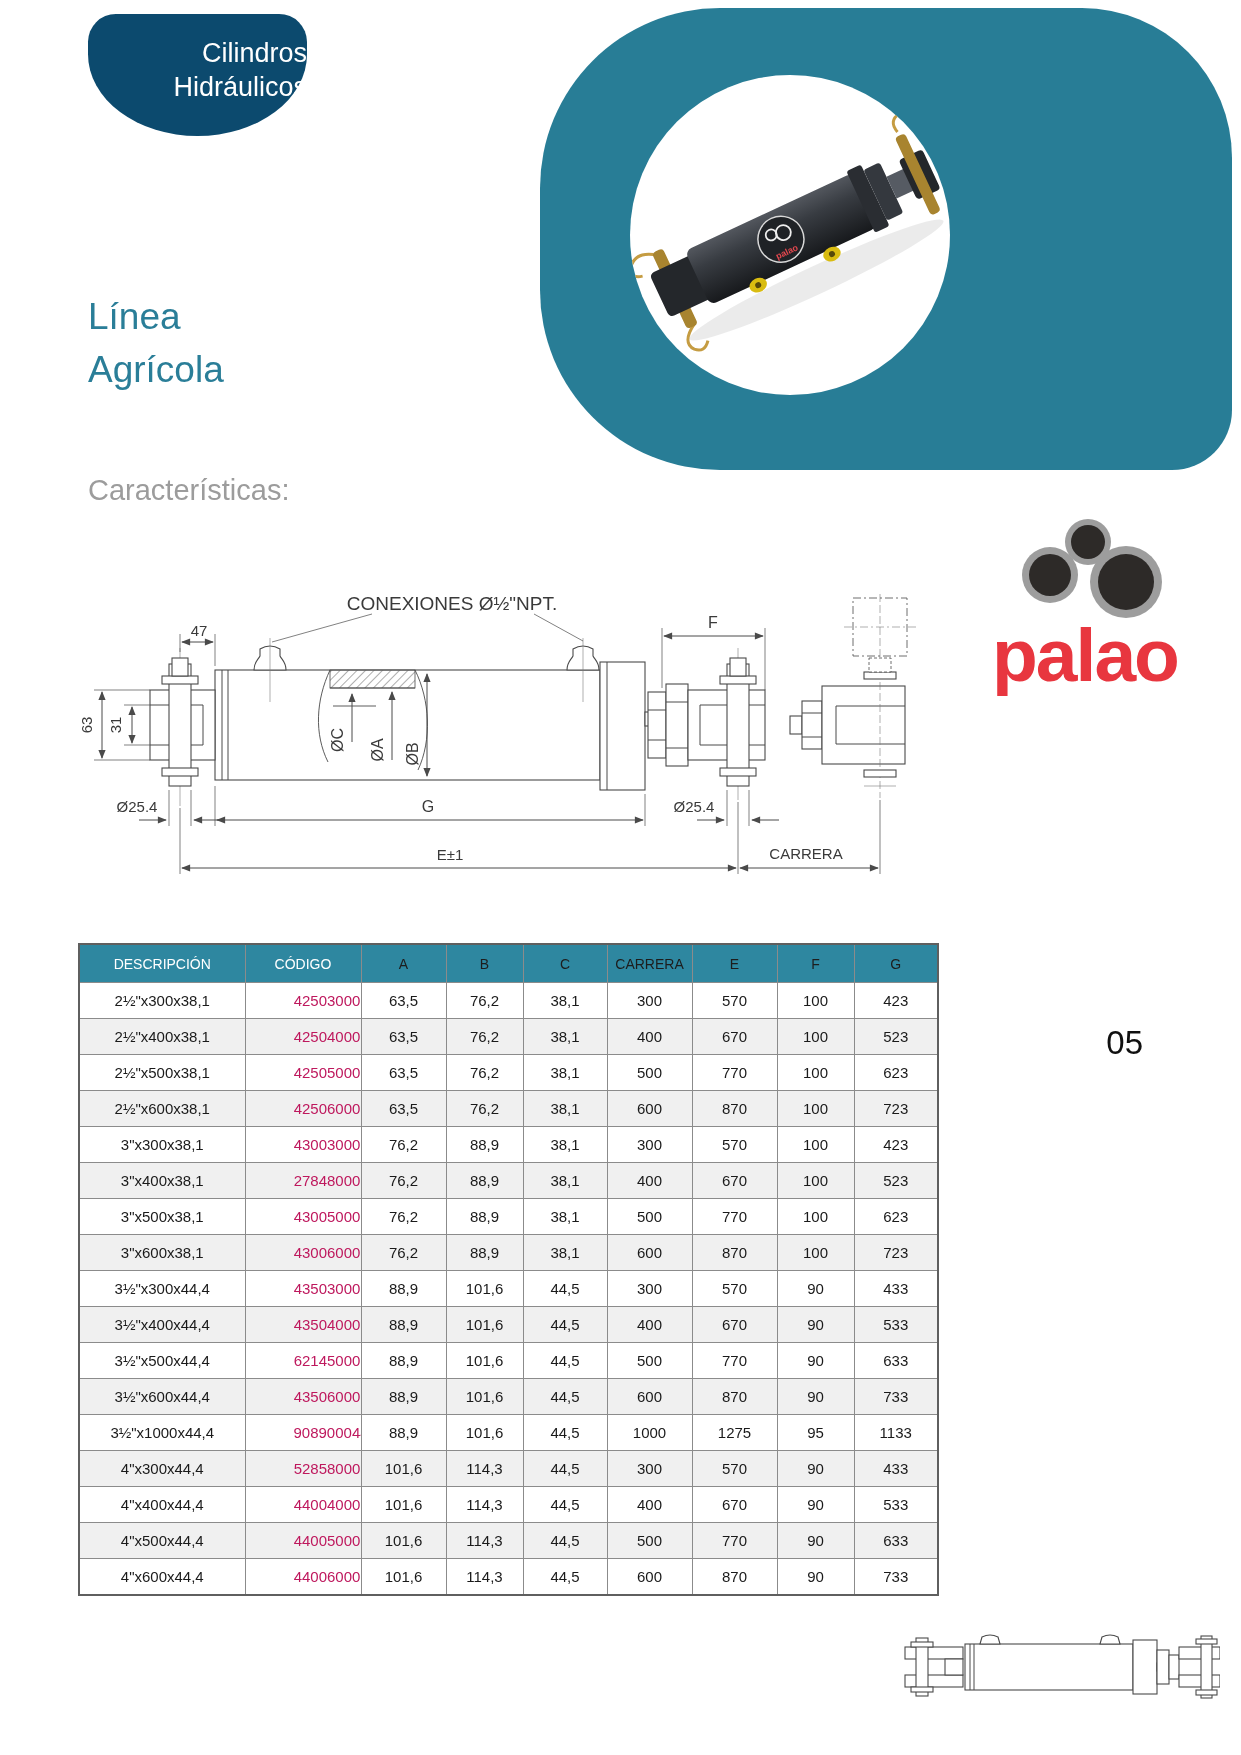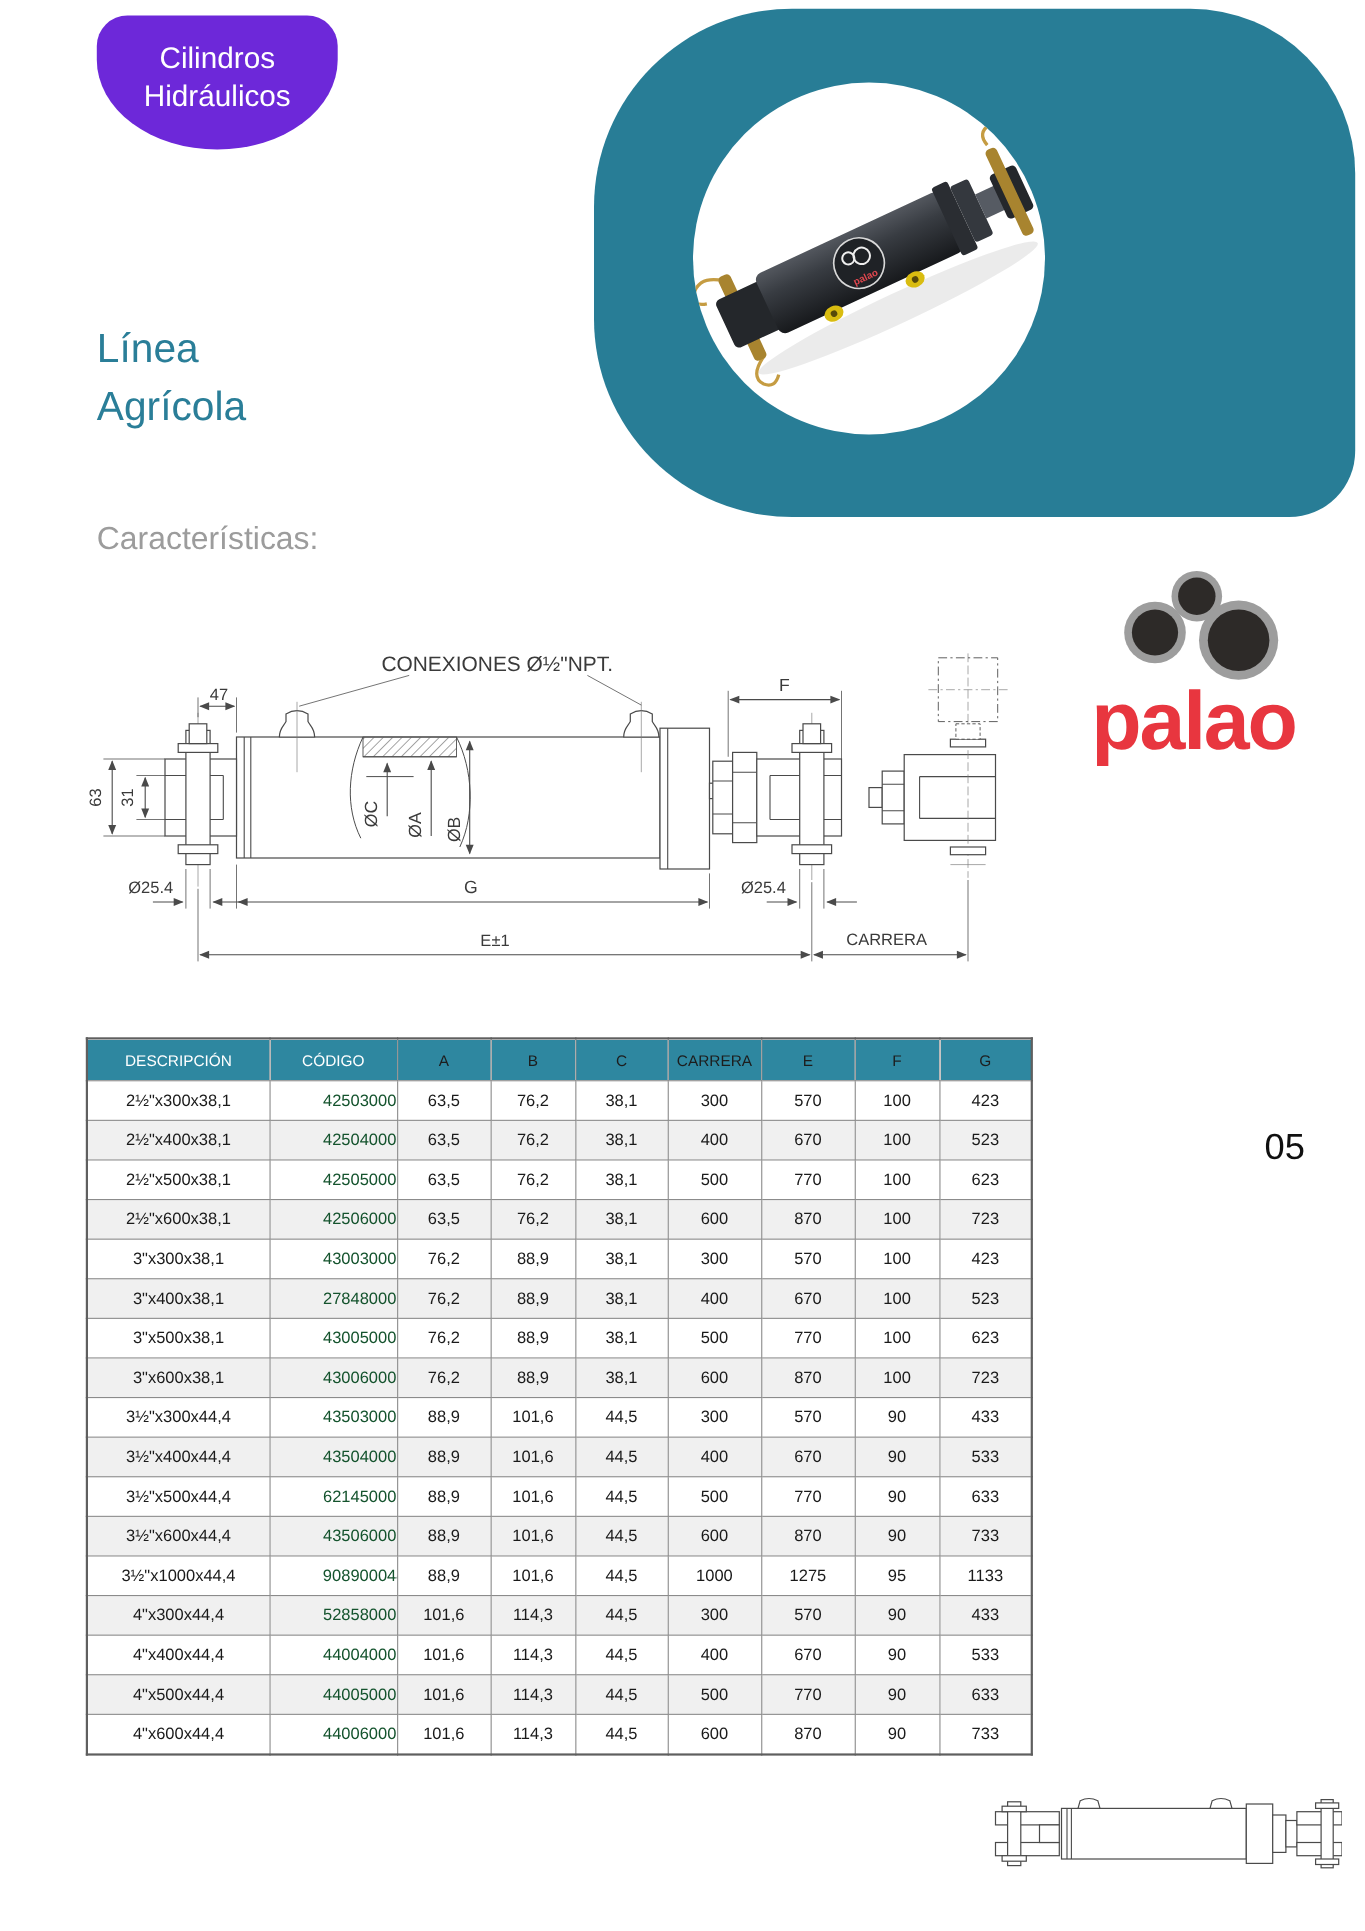--- a/index.html
+++ b/index.html
@@ -1,51 +1,51 @@
 <!DOCTYPE html>
 <html><head>
 <meta charset="utf-8">
 <style>
   html,body{margin:0;padding:0;}
   body{width:1241px;height:1755px;position:relative;background:#ffffff;overflow:hidden;
        font-family:"Liberation Sans","DejaVu Sans",sans-serif;}
   .abs{position:absolute;}
 
   
-  .badge{left:88px;top:14px;width:219px;height:122px;background:#6d28d9;
+  .badge{left:88px;top:14px;width:219px;height:122px;background:#0c4a6e;
          border-radius:28px 28px 110px 110px / 28px 28px 82px 82px;
-         color:#fff;text-align:center;font-size:27px;line-height:34px;padding-top:22px;
+         color:#fff;text-align:right;font-size:27px;line-height:34px;padding-top:22px;
          box-sizing:border-box;}
 
   
   .hero-shape{left:540px;top:8px;width:692px;height:462px;background:#287d96;
               border-radius:180px 150px 60px 180px;}
   .photo-circle{left:630px;top:75px;width:320px;height:320px;background:#fff;border-radius:50%;
                 overflow:hidden;}
 
   .page-title{left:88px;top:290px;font-size:37px;line-height:53px;color:#2a7e98;}
   .section-label{left:88px;top:474px;font-size:29px;color:#9c9c9c;}
 
   
   .logo-circles{left:1000px;top:505px;}
   .brand-name{left:960px;top:612px;width:250px;text-align:center;font-size:75px;font-weight:bold;
               letter-spacing:-2px;color:#e8363f;}
 
-  .page-number{left:1136px;top:1024px;width:64px;text-align:center;font-size:33px;color:#101010;}
+  .page-number{left:1079px;top:1024px;width:64px;text-align:right;font-size:33px;color:#101010;}
 
   
   .spec-table-wrap{left:78px;top:943px;width:1012px;}
   table.spec{border-collapse:collapse;width:859px;table-layout:fixed;border:2px solid #5f5f5f;}
   table.spec th,table.spec td{border:1px solid #8b8b8b;text-align:center;vertical-align:middle;
         padding:0;overflow:hidden;white-space:nowrap;}
   table.spec th{background:#2e87a0;height:37px;font-size:14px;font-weight:400;color:#ffffff;}
   table.spec th.dark{color:#1d1d1d;}
   table.spec td{height:35px;font-size:15px;color:#1a1a1a;background:#ffffff;}
   table.spec tbody tr:nth-child(even) td{background:#f0f0f0;}
-  table.spec td:nth-child(2){color:#14532d;padding-left:48px;}
+  table.spec td:nth-child(2){color:#be185d;padding-left:48px;}
 
   
   .ol{stroke:#4a4a4a;stroke-width:1.1;fill:#ffffff;}
   .xl{stroke:#4a4a4a;stroke-width:0.7;fill:none;}
   .dl{stroke:#4a4a4a;stroke-width:1;fill:none;}
   .cl{stroke:#7a7a7a;stroke-width:0.6;fill:none;}
   .brk{stroke:#4a4a4a;stroke-width:0.9;fill:none;}
   .dt{font:15px "Liberation Sans","DejaVu Sans",sans-serif;fill:#3a3a3a;}
   .dt-big{font:19px "Liberation Sans","DejaVu Sans",sans-serif;fill:#3a3a3a;}
   .dt-mid{font:16px "Liberation Sans","DejaVu Sans",sans-serif;fill:#3a3a3a;}

